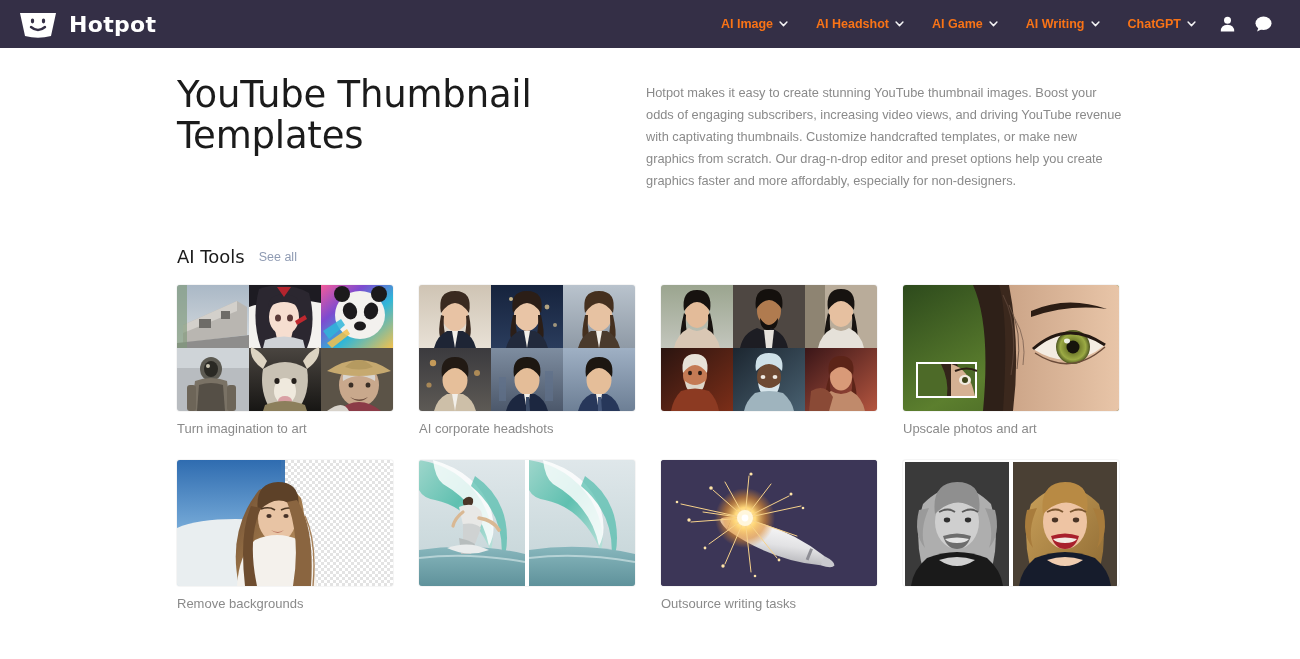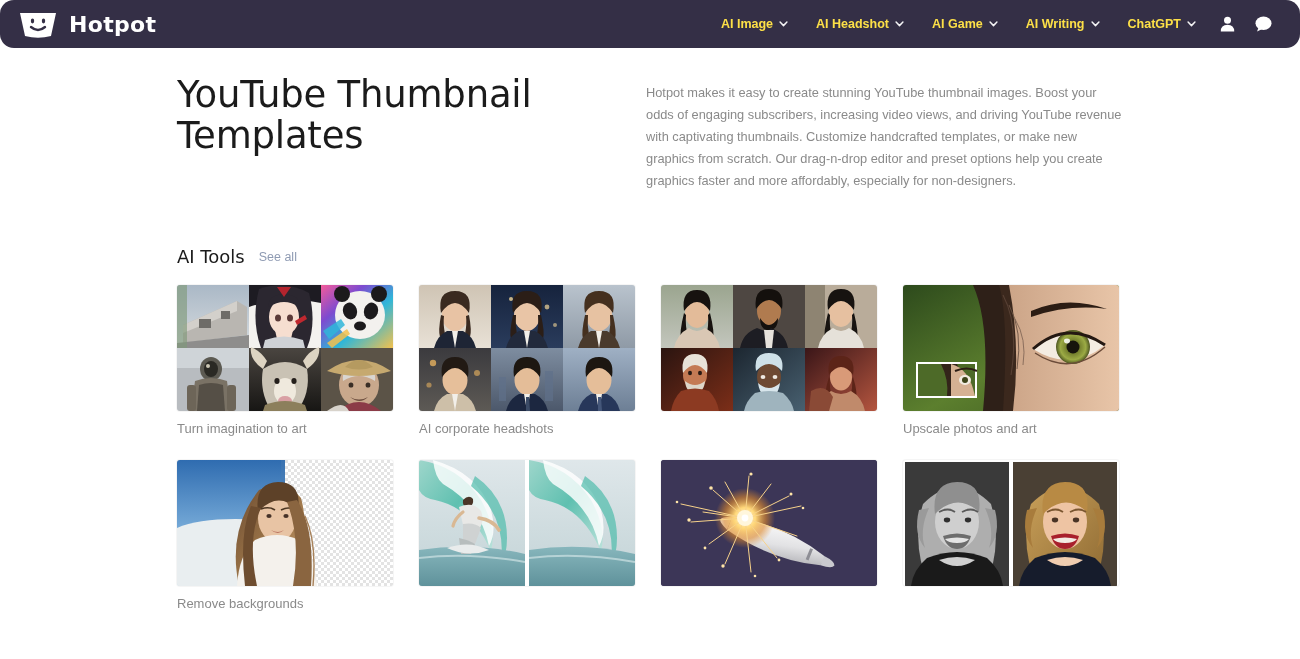--- a/index.html
+++ b/index.html
@@ -14,21 +14,20 @@
   }
 
   
   .topbar {
     height: 48px;
     background: #342f46;
     display: flex;
     align-items: center;
     padding: 0 18px 0 18px;
     position: relative;
-    border-radius: 14px;
   }
   .brand {
     display: flex; align-items: center; gap: 11px;
     cursor: pointer; text-decoration: none;
   }
   .brand-logo { width: 40px; height: 28px; display: block; }
   .brand-name {
     color: #ffffff;
     font-size: 22px;
     font-weight: bold;
@@ -36,21 +35,21 @@
     font-family: "DejaVu Sans", sans-serif;
   }
   .nav {
     margin-left: auto;
     display: flex;
     align-items: center;
     gap: 0px;
   }
   .nav-item {
     display: flex; align-items: center; gap: 6px;
-    color: #fde047;
+    color: #f97316;
     font-size: 12.5px;
     font-weight: bold;
     padding: 6px 14px;
     cursor: pointer;
     white-space: nowrap;
     justify-content: flex-end;
   }
   .caret { width: 9px; height: 6px; display: block; opacity: .95; }
   .nav-icon {
     padding: 6px 10px;
@@ -671,20 +670,21 @@
                   <circle cx="118" cy="100" r="1.4"></circle>
                 <circle cx="16" cy="42" r="1.3"></circle>
                   <circle cx="142" cy="48" r="1.3"></circle>
                 <circle cx="44" cy="88" r="1.4"></circle>
                   <circle cx="94" cy="116" r="1.3"></circle>
               </g>
               <circle cx="84" cy="58" r="8" fill="#fff6dc"></circle>
               <circle cx="84" cy="58" r="3.4" fill="#ffffff"></circle>
             </svg>
           </div>
+          <div class="caption">Outsource writing tasks</div>
         </div>
 
         <div class="card">
           <div class="thumb">
             <svg viewBox="0 0 216 126" preserveAspectRatio="none">
               <defs>
                 <linearGradient id="cghair" x1="0" y1="0" x2="1" y2="1">
                     <stop offset="0" stop-color="#c9a059"></stop>
                     <stop offset="1" stop-color="#8e6a33"></stop>
                   </linearGradient>

